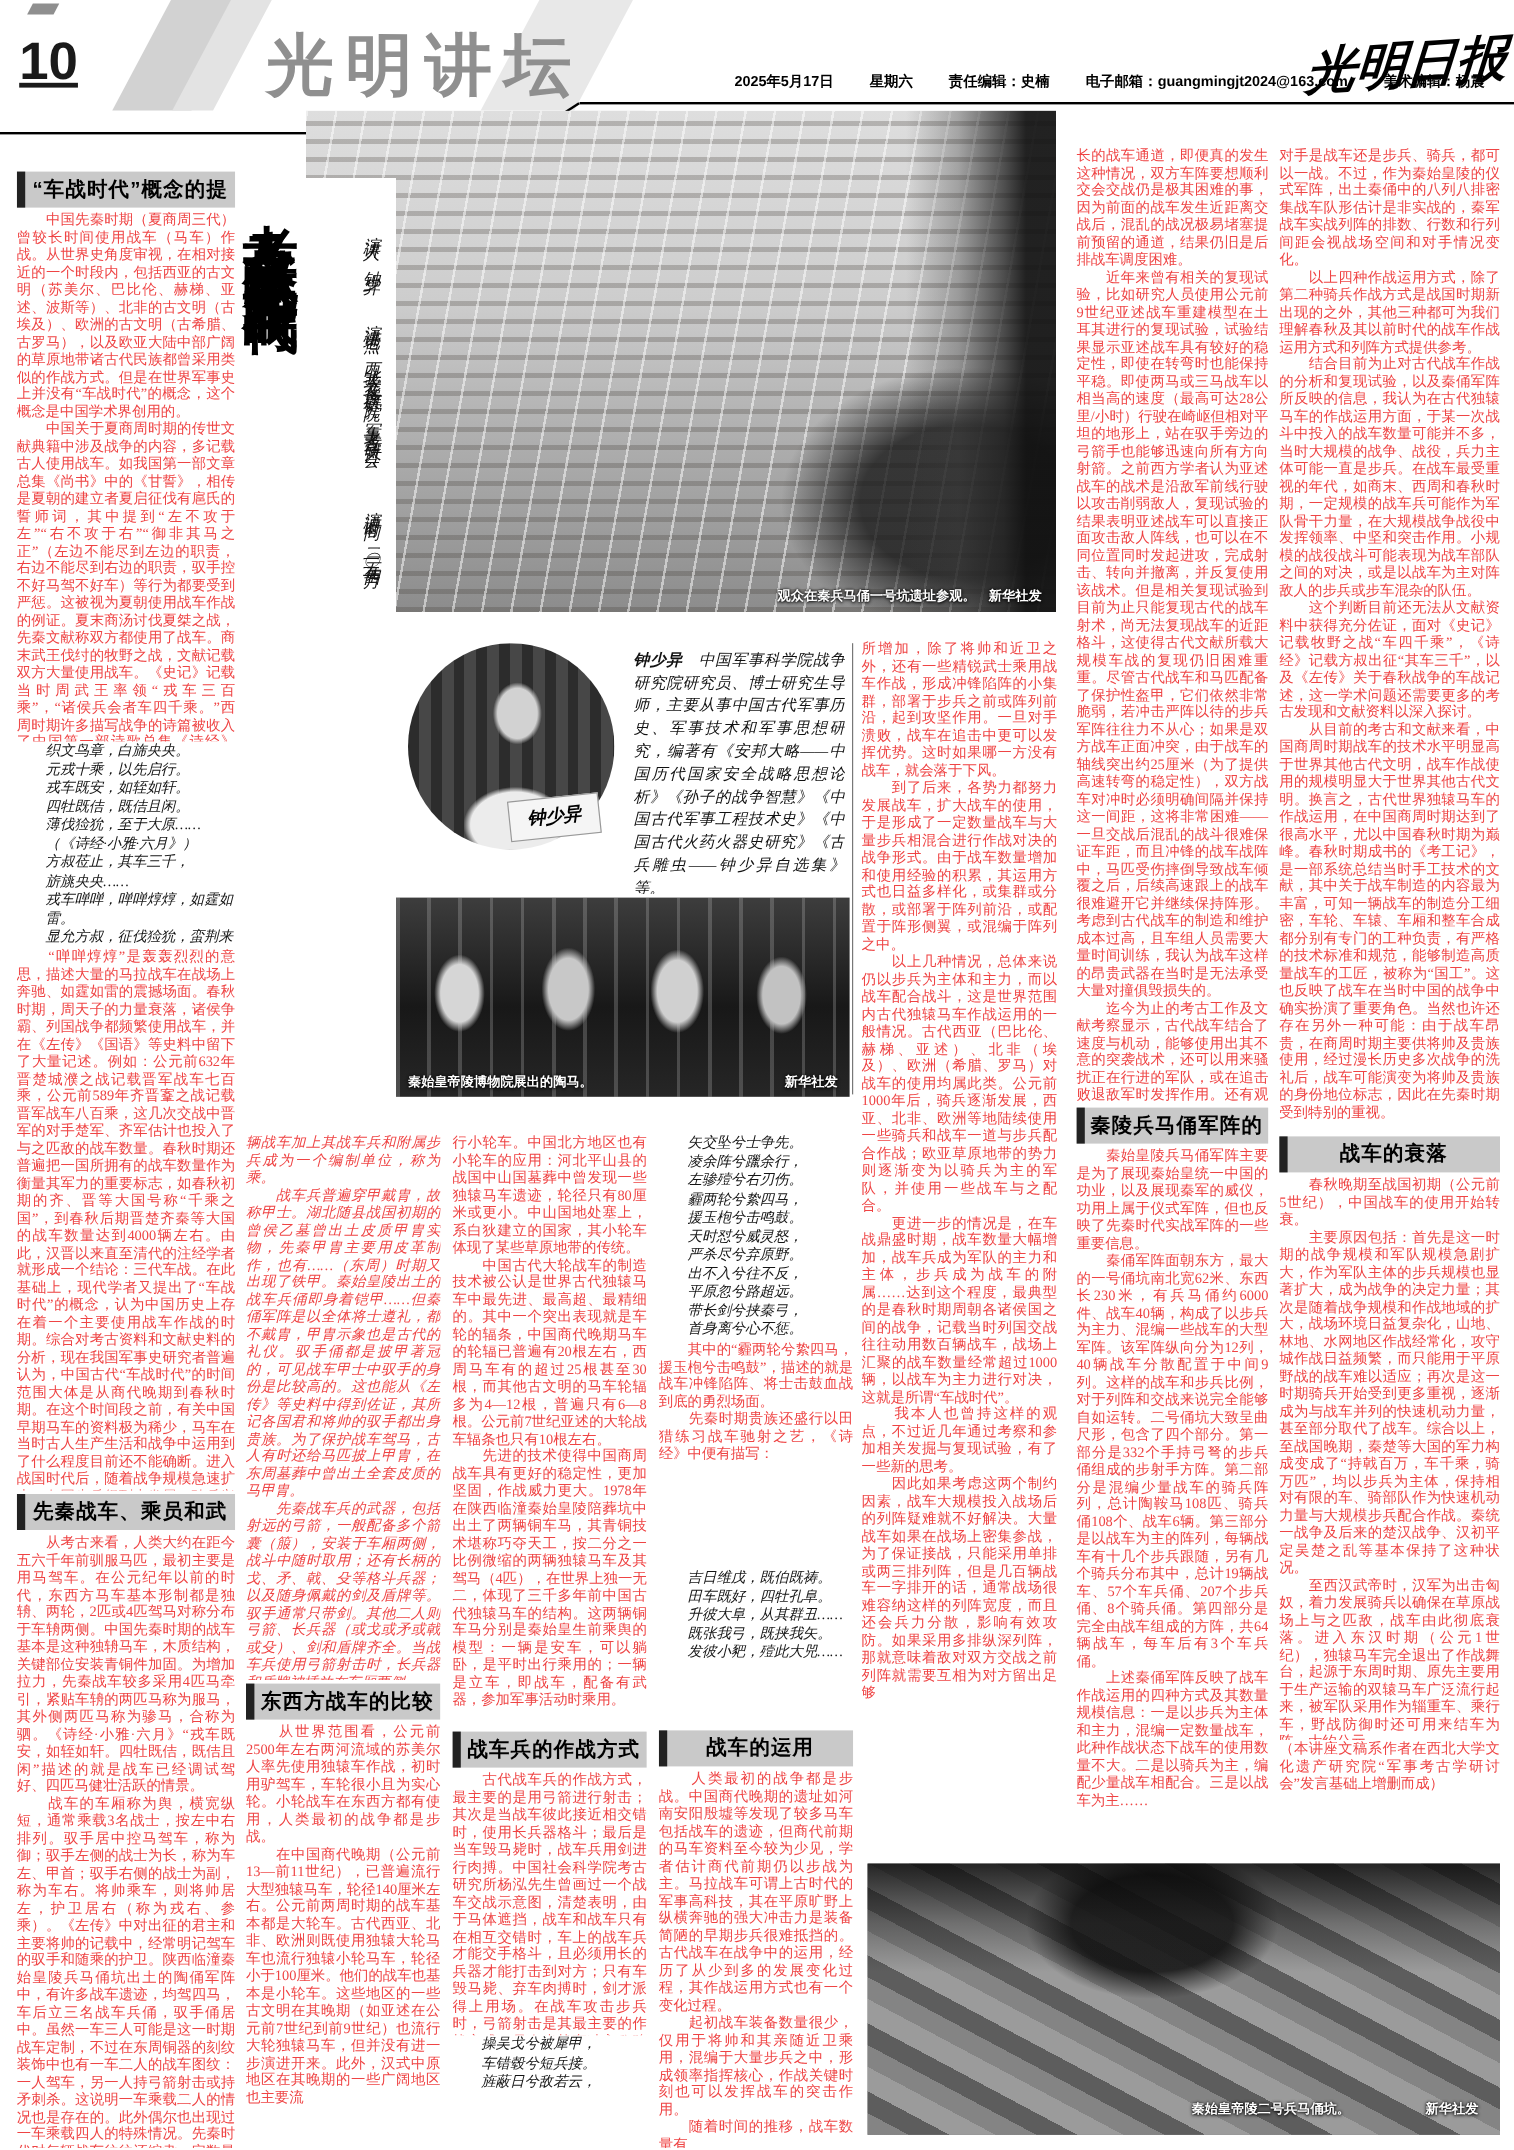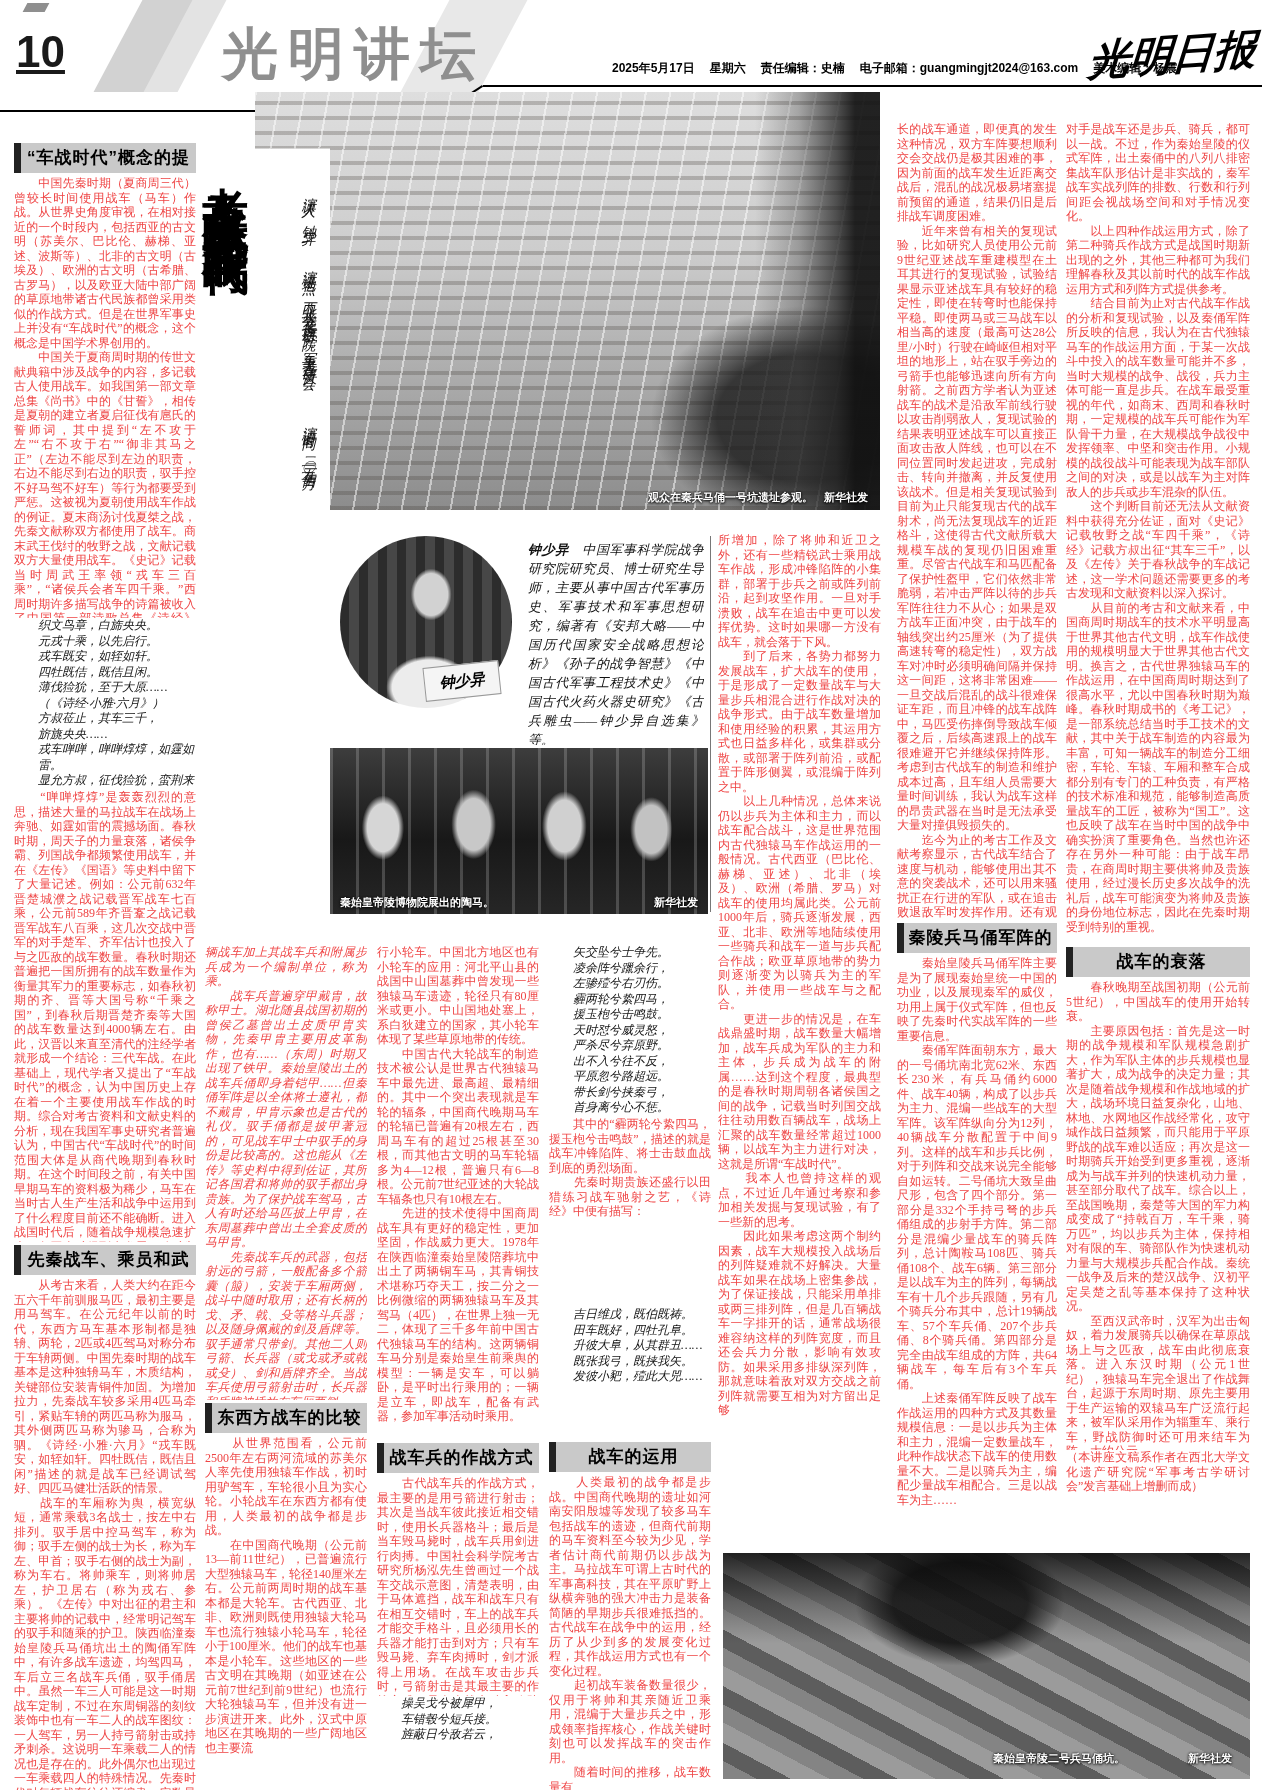--- a/index.html
+++ b/index.html
@@ -2,21 +2,21 @@
 <html><head>
 <meta charset="utf-8">
 <style>
   html,body{margin:0;padding:0;background:#fff;}
   body{width:1262px;height:1792px;position:relative;overflow:hidden;
        font-family:"Liberation Serif",serif;color:#111;}
   .abs{position:absolute;}
   
   .pageno{font:bold 44px/1 "Liberation Sans",sans-serif;color:#1a1a1a;text-decoration:underline;}
   .sect-title{font:bold 56px/1 "Liberation Sans",sans-serif;color:#8f8f8f;letter-spacing:10px;}
-  .dateline{font:bold 12px/1 "Liberation Sans",sans-serif;color:#000;display:flex;gap:15px;white-space:nowrap;}
+  .dateline{font:bold 12px/1 "Liberation Sans",sans-serif;color:#000;display:flex;gap:30px;white-space:nowrap;}
   .masthead{font:italic 900 42px/1 "Liberation Serif",serif;transform:rotate(-4deg) skewX(-8deg);color:#000;}
   .skew{transform:skewX(-28deg);}
   .rule{background:#000;}
   
   .col{position:absolute;display:flex;flex-direction:column;overflow:hidden;}
   .txt{font:12px/14.5px "Liberation Serif",serif;text-align:justify;white-space:pre-line;
        overflow:hidden;color:#ef4444;flex:0 0 auto;}
   .grow{flex:1 1 auto;}
   .sec-head{flex:0 0 30px;margin:3px 0;background:#c9c9c9;border-left:7px solid #222;
        font:bold 17px/30px "Liberation Sans",sans-serif;color:#000;text-align:center;

